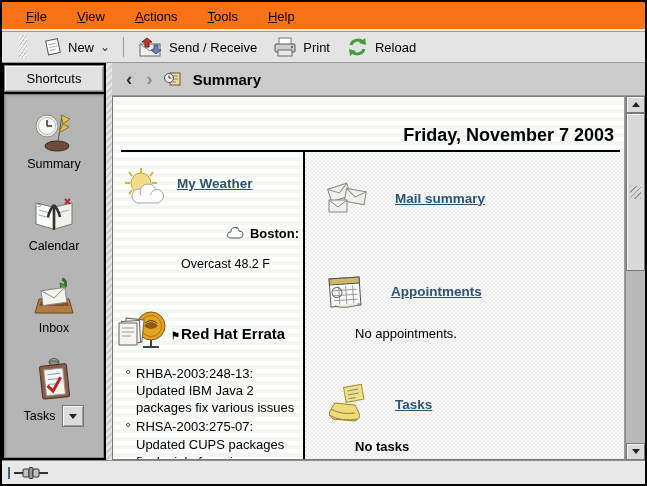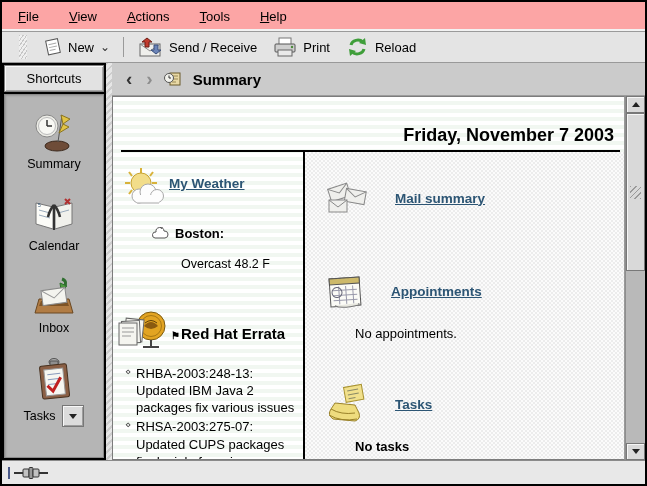--- a/index.html
+++ b/index.html
@@ -6,21 +6,21 @@
   html,body { background:#888; }
   body { font-family:"Liberation Sans", sans-serif; }
   .window {
     width:647px; height:486px; border:2px solid #000; background:#e4e4e4;
     display:flex; flex-direction:column; position:relative; overflow:hidden;
     color:#000;
   }
   
   .menubar {
     height:30px; flex:0 0 30px; display:flex; align-items:center;
-    padding-left:12px; gap:22px; background:#fca5a5;
+    padding-left:20px; gap:22px; background:#f97316;
     border-bottom:1px solid #9a9a9a; box-shadow:inset 0 -2px 0 #f2f2f2;
   }
   .menu-item { display:inline-block; font-size:13px; padding:2px 4px; cursor:default; }
   .menu-item::first-letter { text-decoration:underline; }
   
   .toolbar {
     height:31px; flex:0 0 31px; display:flex; align-items:center;
     background:#e4e4e4; border-bottom:1px solid #999; padding-left:17px;
   }
   .tb-grip { width:8px; height:24px; margin-right:8px;
@@ -78,23 +78,23 @@
   .col-left { width:190px; flex:0 0 190px; padding:14px 4px 0 8px; }
   .col-right {
     flex:1; border-left:2px solid #000; padding:26px 0 0 20px;
     background-color:#fbfbfb;
     background-image:
       linear-gradient(45deg,#ececec 25%,transparent 25%,transparent 75%,#ececec 75%),
       linear-gradient(45deg,#ececec 25%,transparent 25%,transparent 75%,#ececec 75%);
     background-size:4px 4px; background-position:0 0,2px 2px;
   }
   a.slink { color:#2c5574; font-weight:bold; text-decoration:underline; font-size:13.5px; cursor:pointer; }
-  .weather-head { display:flex; align-items:flex-start; }
+  .weather-head { display:flex; align-items:flex-start; gap:8px; }
   .weather-head a { margin-top:10px; }
-  .boston-row { display:flex; align-items:center; gap:6px; margin:16px 0 0 30px; }
+  .boston-row { display:flex; align-items:center; gap:6px; margin:16px 0 0 30px;justify-content:flex-end; }
   .boston { font-weight:bold; font-size:13px; }
   .condition { margin:16px 0 16px 60px; font-size:12.5px; }
   .errata { margin-top:38px; }
   .errata-head { display:flex; align-items:center; }
   .errata-title { font-weight:bold; font-size:15px; }
   .flag-glyph::before { content:"⚑"; font-size:10px; margin-right:1px; }
   .errata-list { list-style:none; margin:8px 0 8px 4px; font-size:13px; line-height:1.32; }
   .errata-list li { padding-left:11px; position:relative; margin-bottom:2px; }
   .errata-list li::before { content:"⋄"; position:absolute; left:0; top:0; font-size:10px; color:#444; }
   .section-head { display:flex; align-items:center; gap:24px; }

